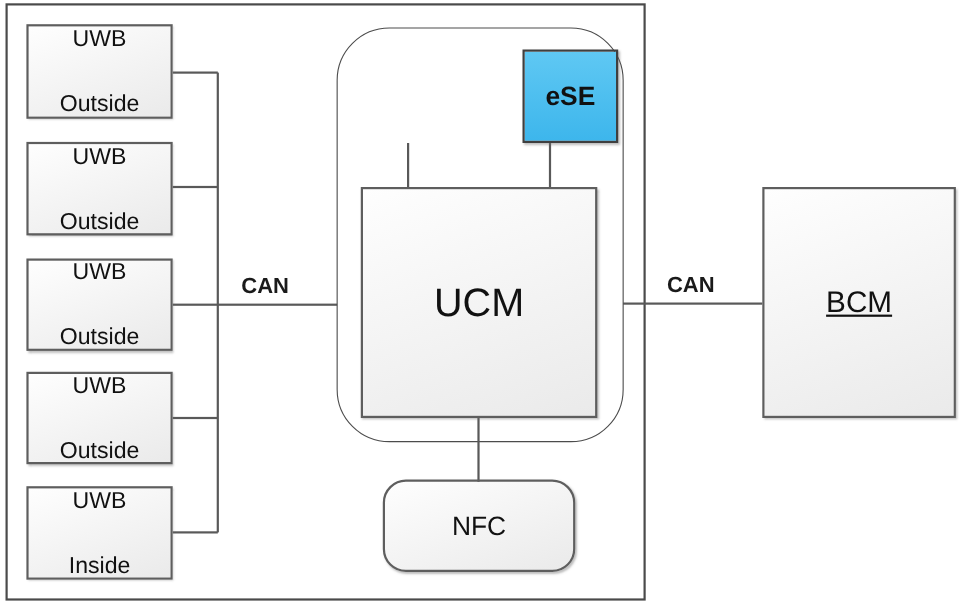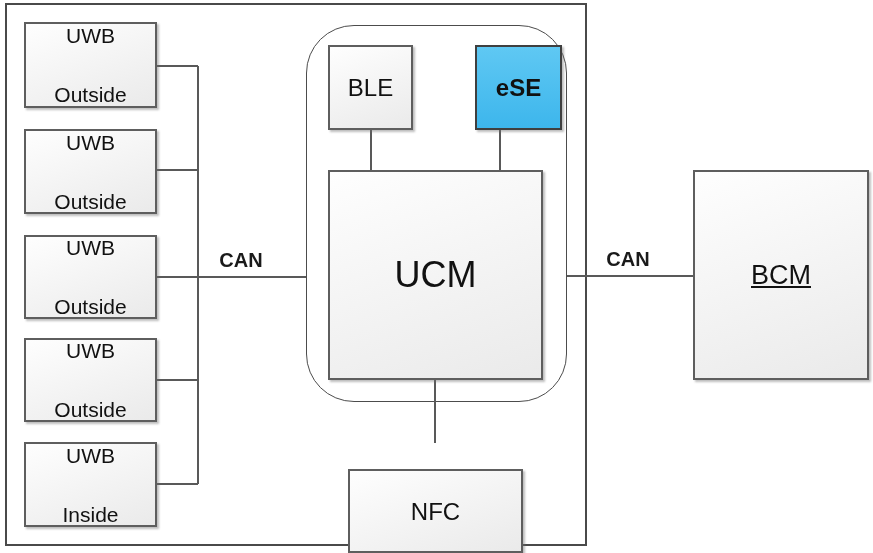--- a/index.html
+++ b/index.html
@@ -65,21 +65,21 @@
   }
   .uwb-1 { top: 22px;  height: 86px; }
   .uwb-2 { top: 129px; height: 85px; }
   .uwb-3 { top: 235px; height: 84px; }
   .uwb-4 { top: 338px; height: 84px; }
   .uwb-5 { top: 442px; height: 85px; }
 
   .ble-box { left: 328px; top: 45px; width: 85px; height: 85px; font-size: 24px; }
   .ese-box { left: 456px; top: 45px; width: 87px; height: 85px; font-size: 24px; font-weight: 700; margin-left: 19px; }
   .ucm-box { left: 328px; top: 170px; width: 215px; height: 210px; font-size: 36px; }
-  .nfc-box { left: 348px; top: 469px; width: 175px; height: 84px; font-size: 24px; line-height: 31px; }
+  .nfc-box { left: 348px; top: 436px; width: 175px; height: 84px; font-size: 24px; line-height: 31px; border-radius: 21px; }
   .bcm-box { left: 693px; top: 170px; width: 176px; height: 210px; font-size: 27px; text-decoration: underline; }
 
   
   .hline, .vline {
     position: absolute;
     background: var(--line-color, #595959);
   }
   .hline { height: 1.5px; }
   .vline { width: 1.5px; }
 
@@ -145,23 +145,20 @@
   </div>
   <div class="box uwb-box uwb-4">
     <span>UWB</span>
     <span>Outside</span>
   </div>
   <div class="box uwb-box uwb-5">
     <span>UWB</span>
     <span>Inside</span>
   </div>
 
-  <div class="box ble-box">
-    <span>BLE</span>
-  </div>
   <div class="box blue ese-box">
     <span>eSE</span>
   </div>
   <div class="box ucm-box">
     <span>UCM</span>
   </div>
 
   <div class="box nfc-box">
     <span>NFC</span>
   </div>

